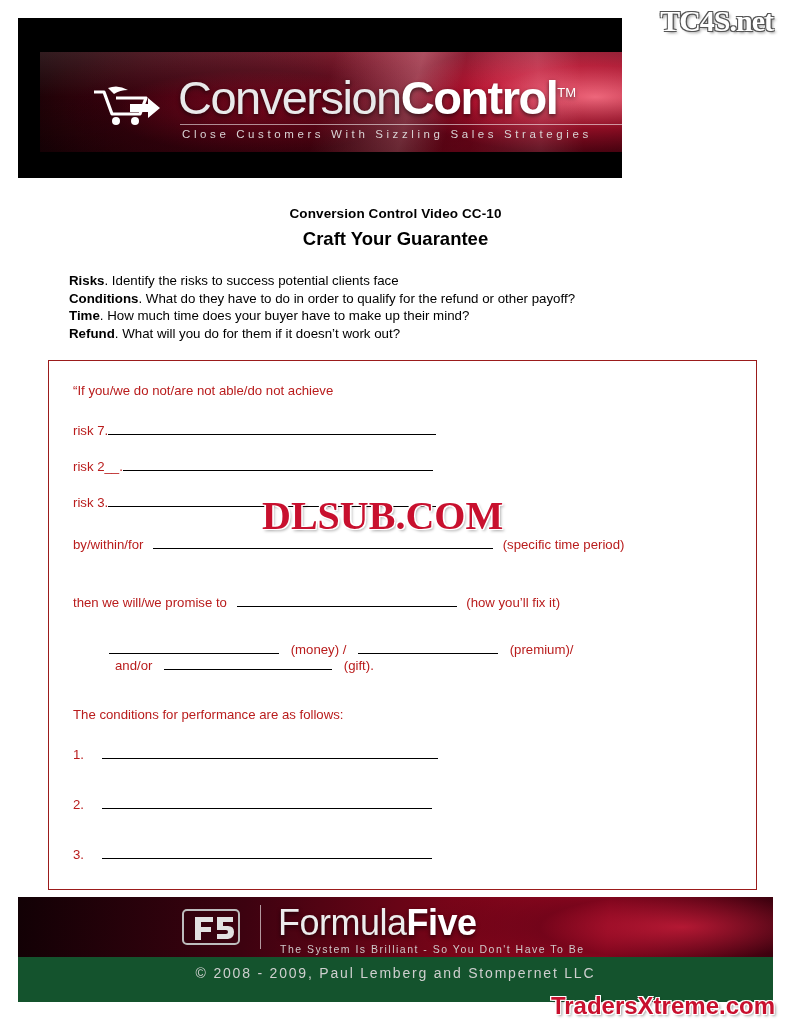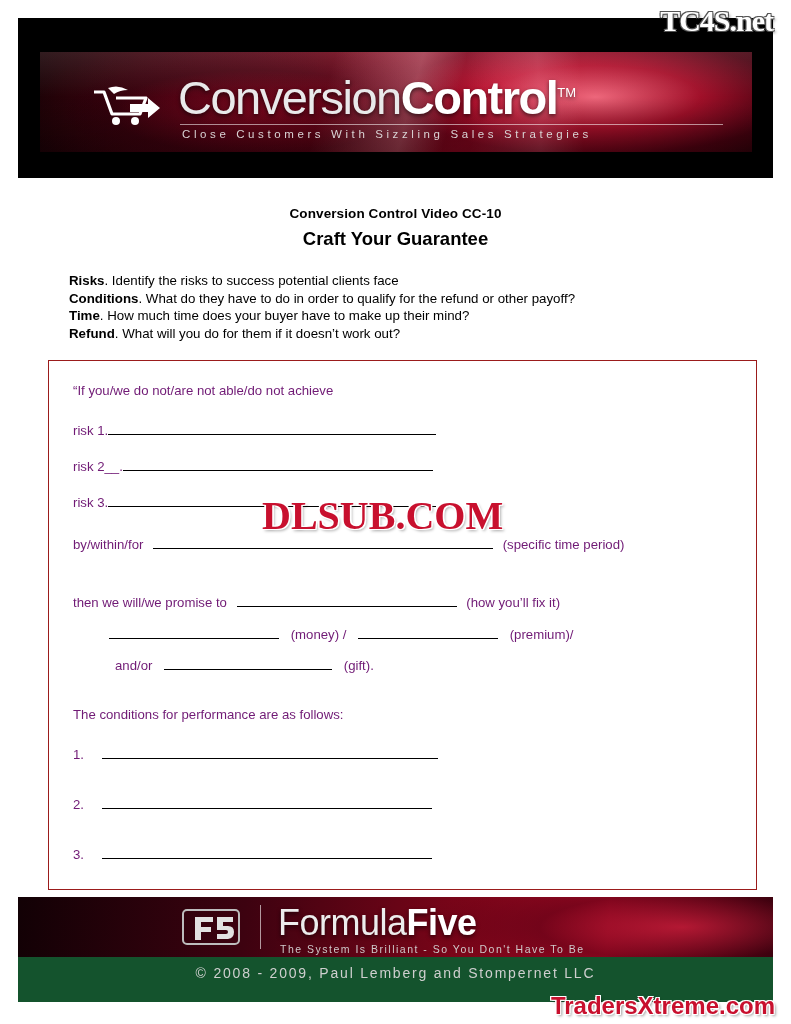--- a/index.html
+++ b/index.html
@@ -30,21 +30,21 @@
       -1px 1px 0 #555, 1px 1px 0 #555,
       2px 2px 3px rgba(0,0,0,.45);
     z-index: 40;
   }
 
   
   .header-banner {
     position: absolute;
     left: 18px;
     top: 18px;
-    width: 755px;
+    width: 604px;
     height: 160px;
     background: #000000;
     overflow: hidden;
   }
   .header-art {
     position: absolute;
     left: 22px;
     top: 34px;
     width: 712px;
     height: 100px;
@@ -153,21 +153,21 @@
     width: 709px;
     height: 530px;
     border: 1.5px solid #9b1b1b;
     background: #ffffff;
     box-sizing: border-box;
   }
   .form-inner {
     position: relative;
     padding: 24px 28px;
     font-size: 13.2px;
-    color: #701a75;
+    color: #b91c1c;
     height: 100%;
     box-sizing: border-box;
   }
   .rule {
     display: inline-block;
     border-bottom: 1px solid #000;
     height: 13px;
     vertical-align: baseline;
   }
   .blk { position: absolute; }
@@ -309,21 +309,21 @@
   <div><b>Time</b><span>. How much time does your buyer have to make up their mind?</span></div>
   <div><b>Refund</b><span>. What will you do for them if it doesn’t work out?</span></div>
 </div>
 
 <div class="form-box">
   <div class="form-inner">
 
     <div class="blk" style="left:24px; top:22px;">“If you/we do not/are not able/do not achieve</div>
 
     <div class="blk" style="left:24px; top:60px;">
-      <span>risk 1.</span><span class="rule" style="width:328px;"></span>
+      <span>risk 7.</span><span class="rule" style="width:328px;"></span>
     </div>
 
     <div class="blk" style="left:24px; top:96px;">
       <span>risk 2__.</span><span class="rule" style="width:310px;"></span>
     </div>
 
     <div class="blk" style="left:24px; top:132px;">
       <span>risk 3.</span><span class="rule" style="width:328px;"></span>
     </div>
 
@@ -332,21 +332,21 @@
       <span class="rule" style="width:340px; margin-left:6px;"></span>
       <span style="margin-left:6px;">(specific time period)</span>
     </div>
 
     <div class="blk" style="left:24px; top:232px;">
       <span>then we will/we promise to</span>
       <span class="rule" style="width:220px; margin-left:6px;"></span>
       <span style="margin-left:6px;">(how you’ll fix it)</span>
     </div>
 
-    <div class="blk" style="left:60px; top:264px;">
+    <div class="blk" style="left:60px; top:279px;">
       <span class="rule" style="width:170px;"></span>
       <span style="margin-left:8px;">(money) /</span>
       <span class="rule" style="width:140px; margin-left:8px;"></span>
       <span style="margin-left:8px;">(premium)/</span>
     </div>
 
     <div class="blk" style="left:66px; top:295px;">
       <span>and/or</span>
       <span class="rule" style="width:168px; margin-left:8px;"></span>
       <span style="margin-left:8px;">(gift).</span>

